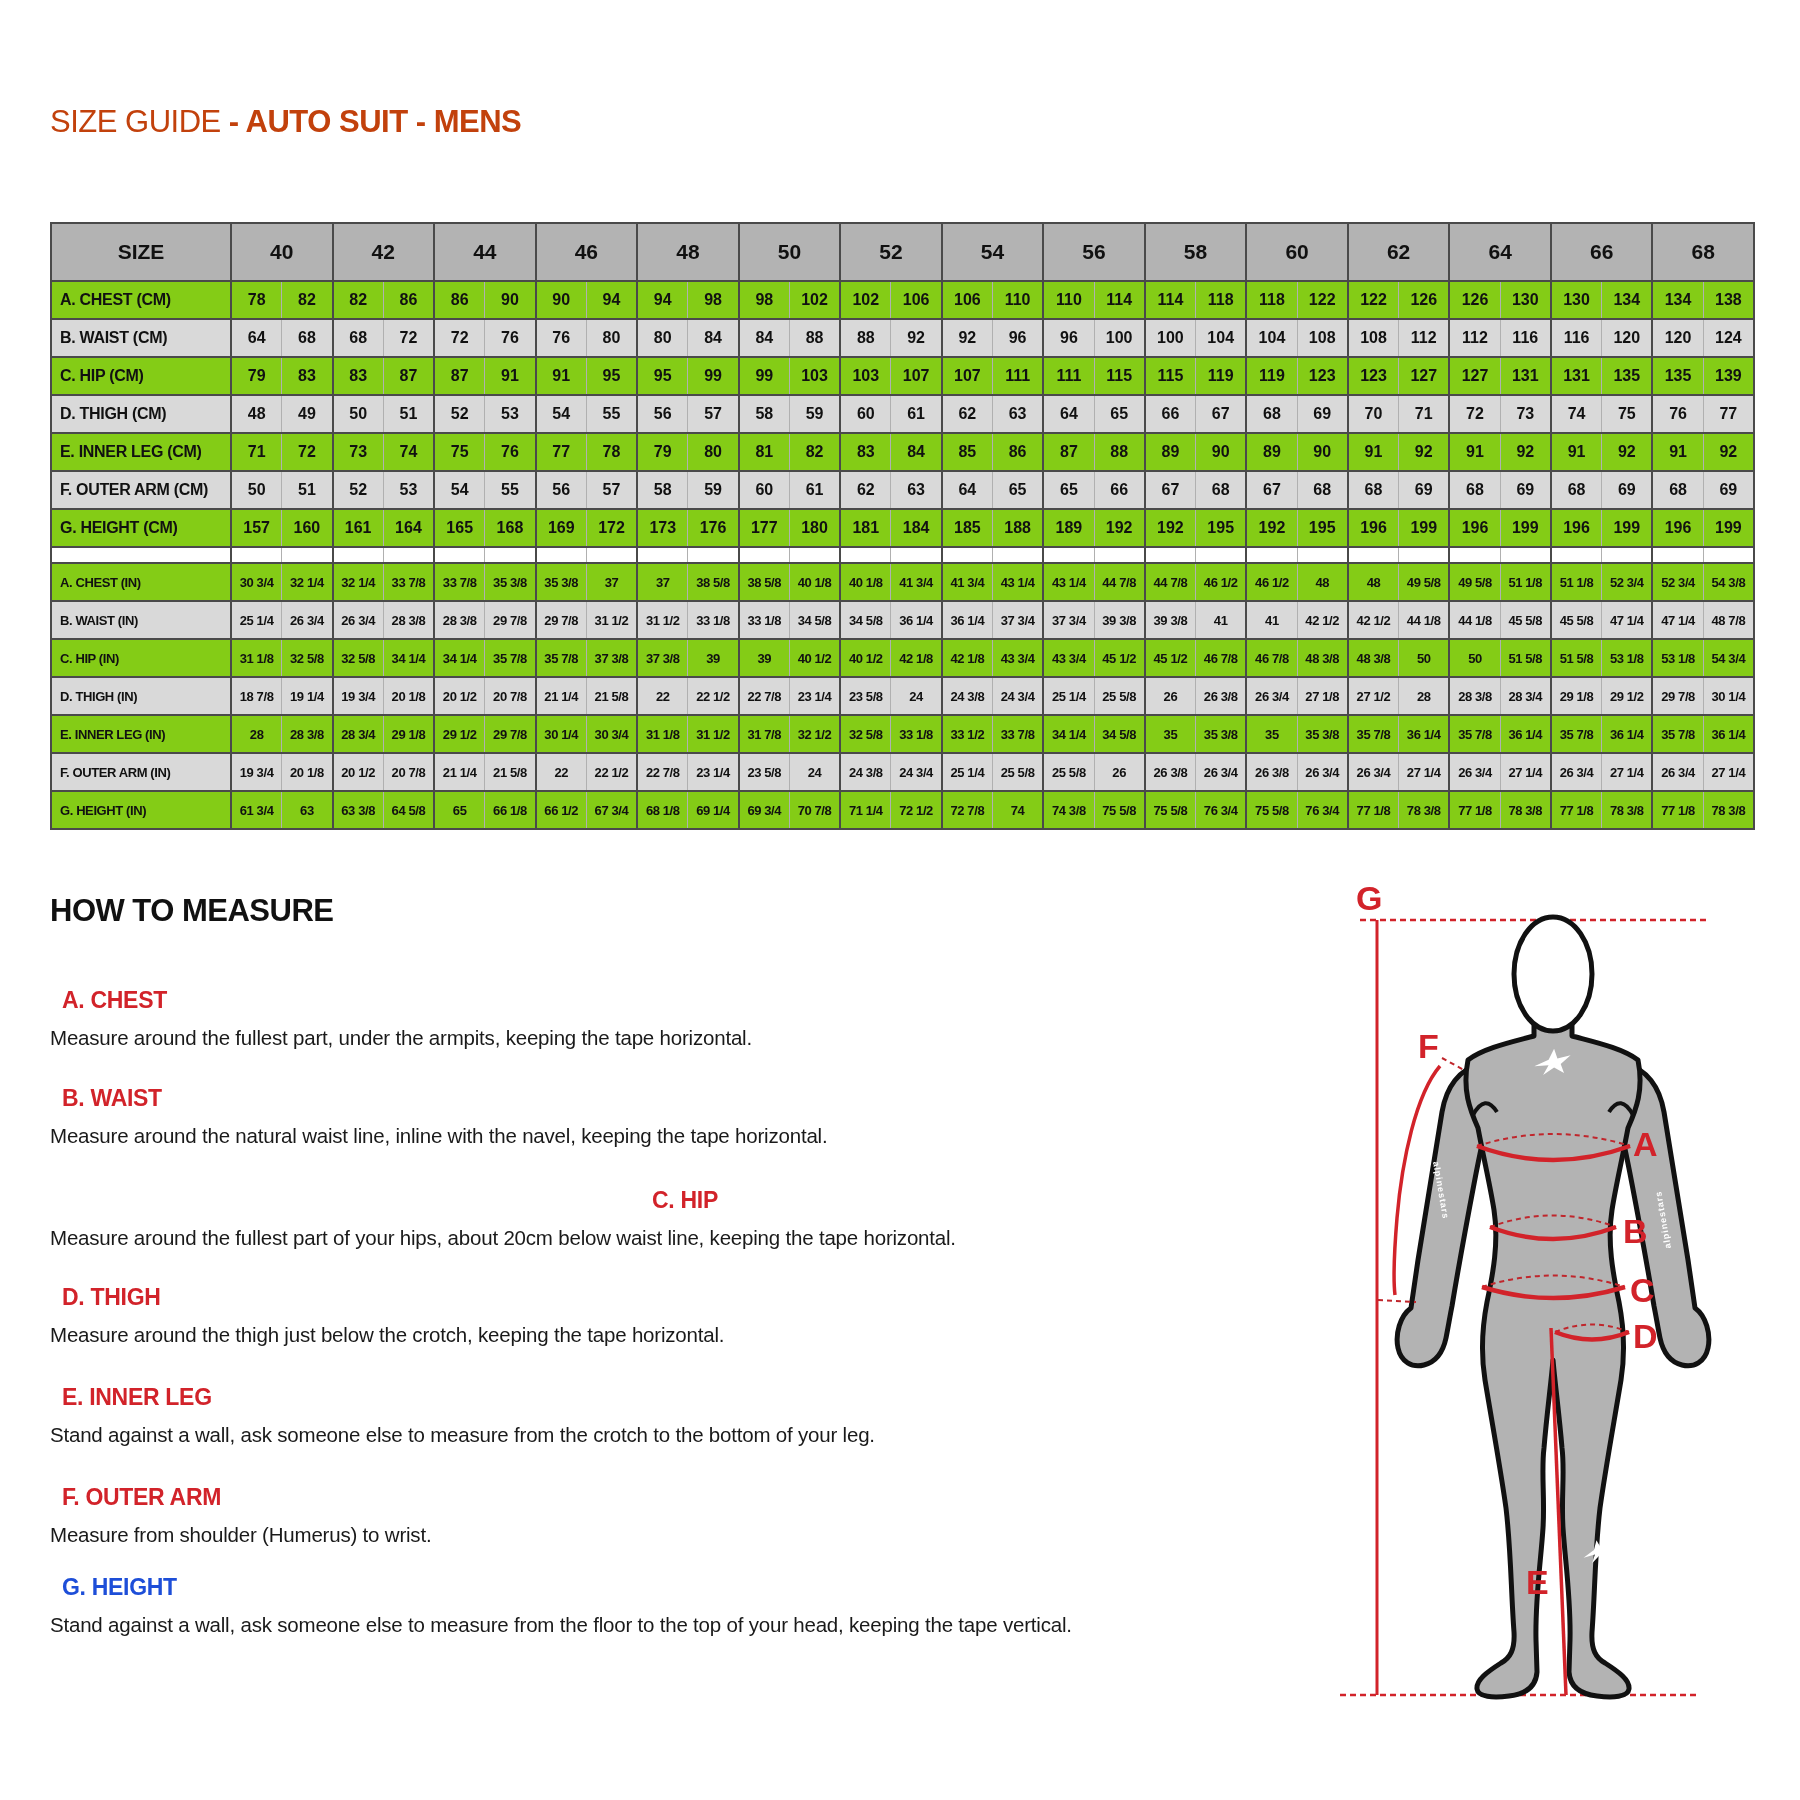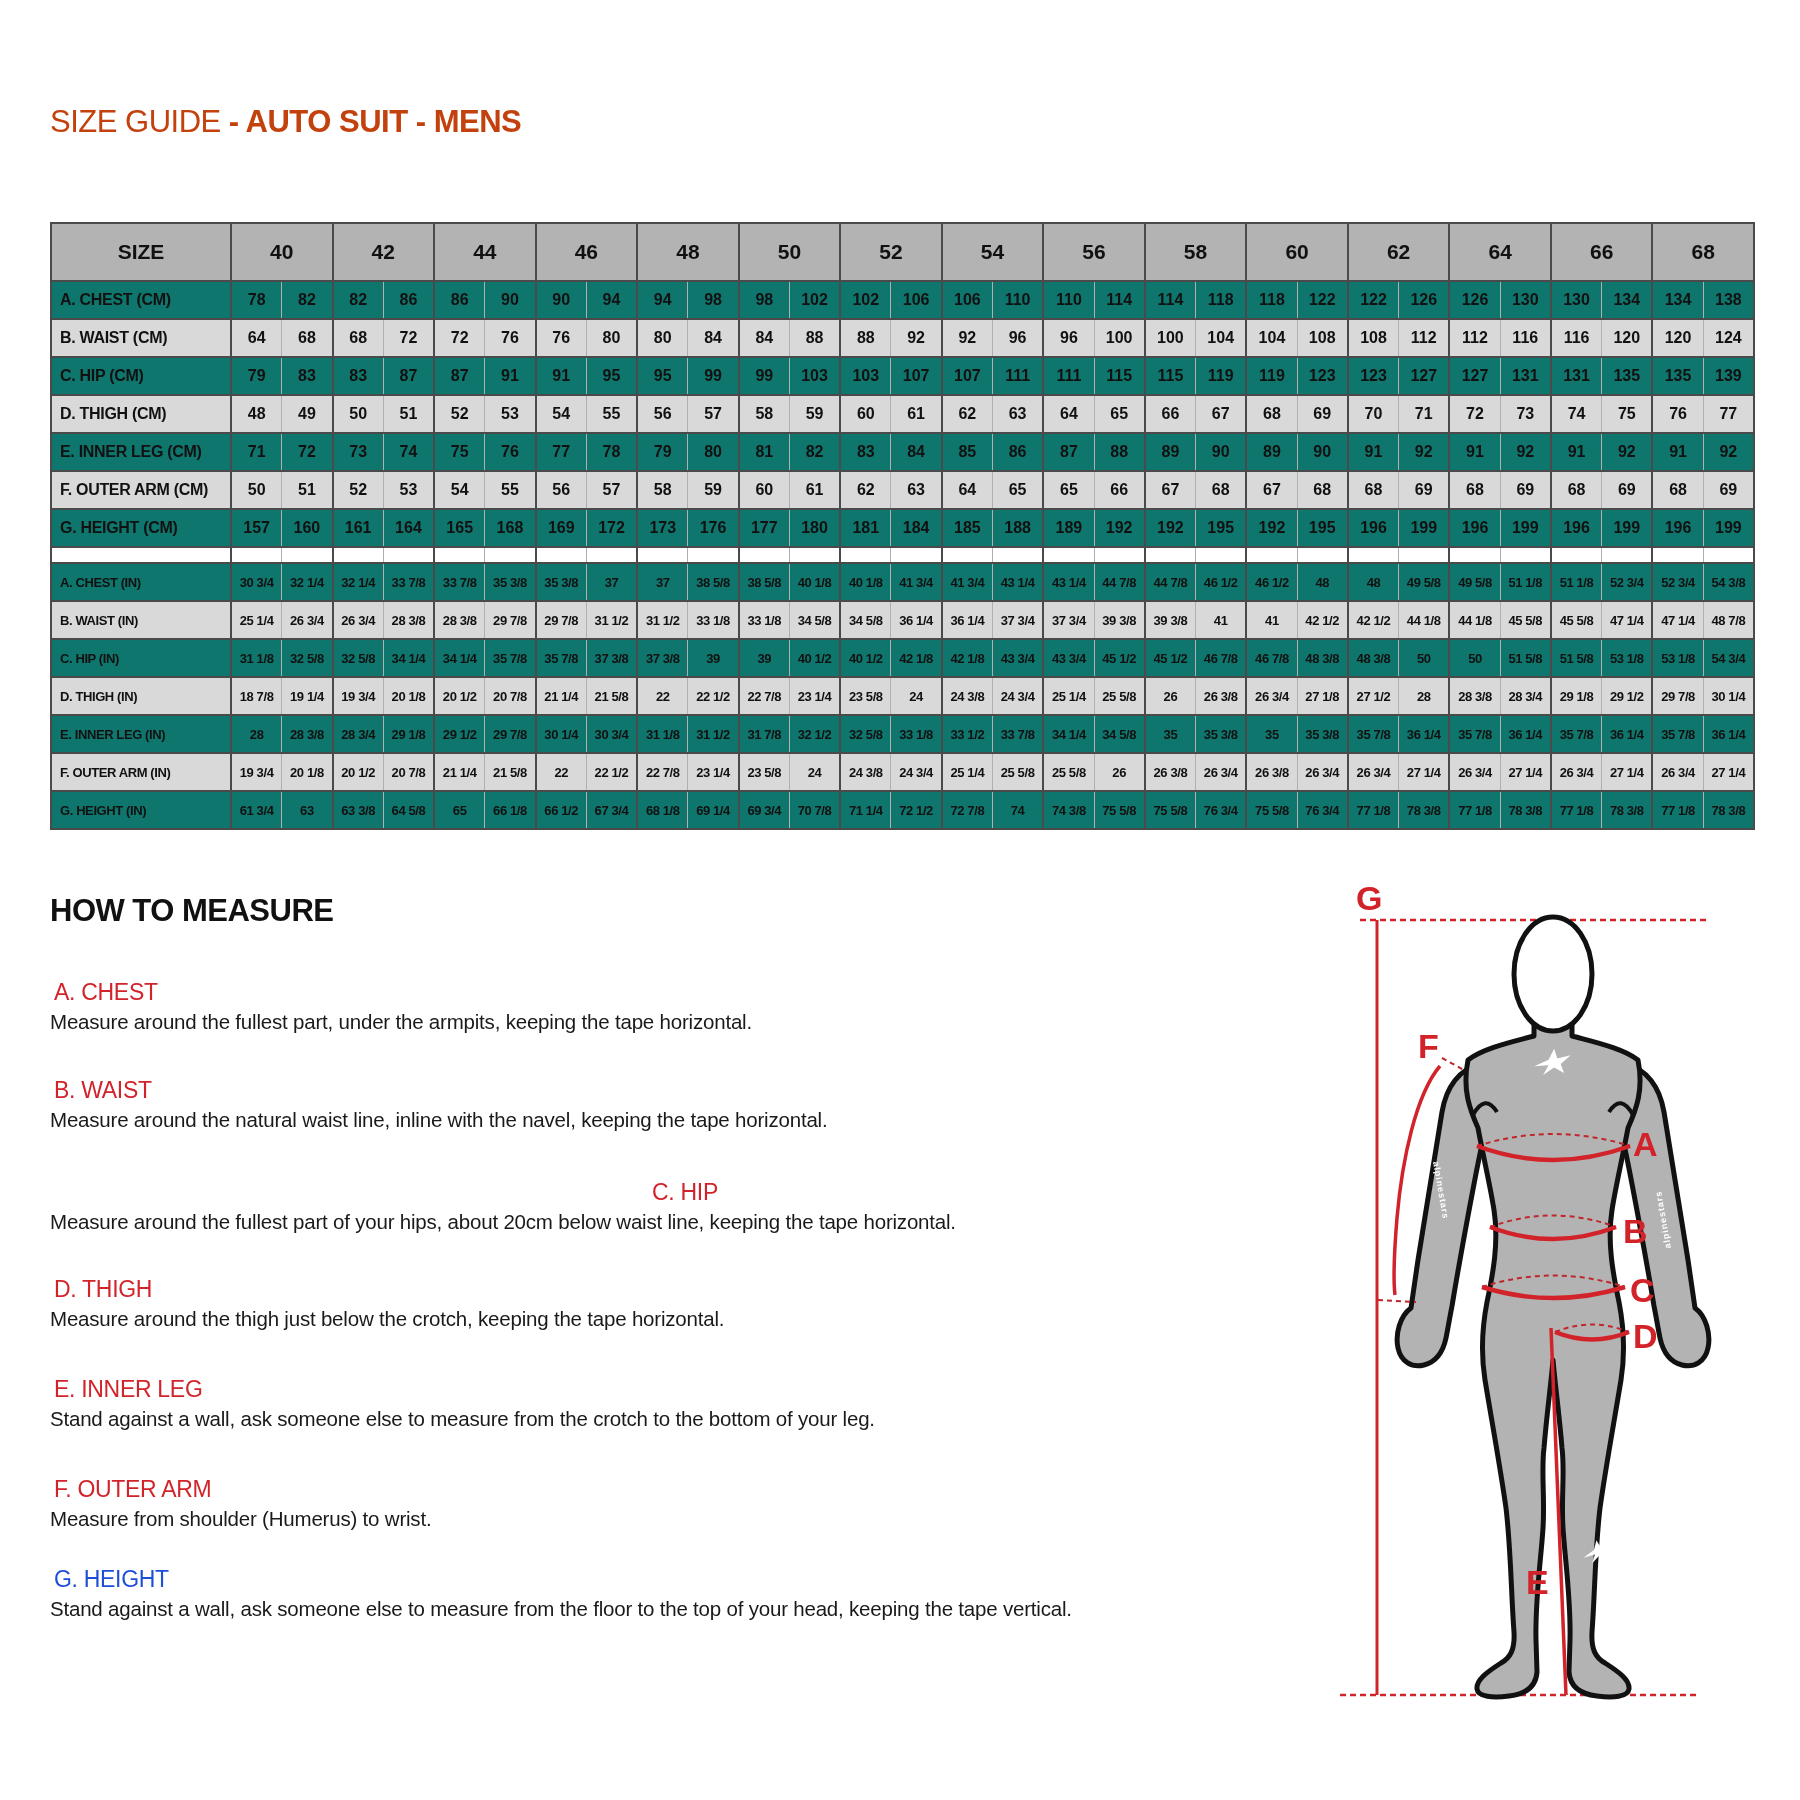--- a/index.html
+++ b/index.html
@@ -12,33 +12,33 @@
   .title .b{font-weight:800;}
 
   
   .size-table{position:absolute;left:50px;top:222px;width:1705px;border-collapse:collapse;
               table-layout:fixed;border:2px solid #4a4a4a;}
   .size-table th,.size-table td{border-top:2px solid #4a4a4a;border-left:1px solid #b0b0b0;
               text-align:center;font-weight:700;color:#111;padding:0;overflow:hidden;white-space:nowrap;}
   .size-table .gs{border-left:2px solid #4a4a4a;}
   .size-table thead th{height:56px;background:#b3b3b3;font-size:21px;}
   .size-table thead th.lbl{width:178px;}
-  .size-table tbody tr{height:38px;background:#0f766e;margin-left:37px;}
+  .size-table tbody tr{height:38px;background:#84cc16;margin-left:37px;}
   .size-table tbody tr.alt td{background:#d9d9d9;}
   .size-table tr.cm td{font-size:16px;}
   .size-table tr.in td{font-size:13px;letter-spacing:-0.4px;}
   .size-table td.lbl{text-align:left;padding-left:8px;font-size:15px;letter-spacing:-0.3px;}
   .size-table tr.spacer{height:16px;}
   .size-table tr.spacer td{background:#fff;}
 
   
   .measure{position:absolute;left:50px;top:893px;width:1270px;}
   .measure h2{margin:0;font-size:31px;font-weight:800;color:#111;letter-spacing:-0.5px;}
   .m-block{position:absolute;left:0;width:1270px;}
-  .m-block h3{margin:4px;font-size:23px;font-weight:400;letter-spacing:-0.3px;}
+  .m-block h3{margin:12px;font-size:23px;font-weight:700;letter-spacing:-0.3px;}
   .m-block p{margin:0 0 0 0;font-size:20.5px;font-weight:400;color:#1a1a1a;letter-spacing:-0.2px;}
 
   
   .diagram{position:absolute;left:1330px;top:850px;width:470px;height:890px;}
   .diagram text.lab{font-family:"Liberation Sans",sans-serif;font-weight:800;font-size:34px;}
   .diagram text.logo{font-family:"Liberation Sans",sans-serif;font-weight:700;font-size:9px;fill:#fff;letter-spacing:1px;}
 </style>
 </head>
 <body>
 

